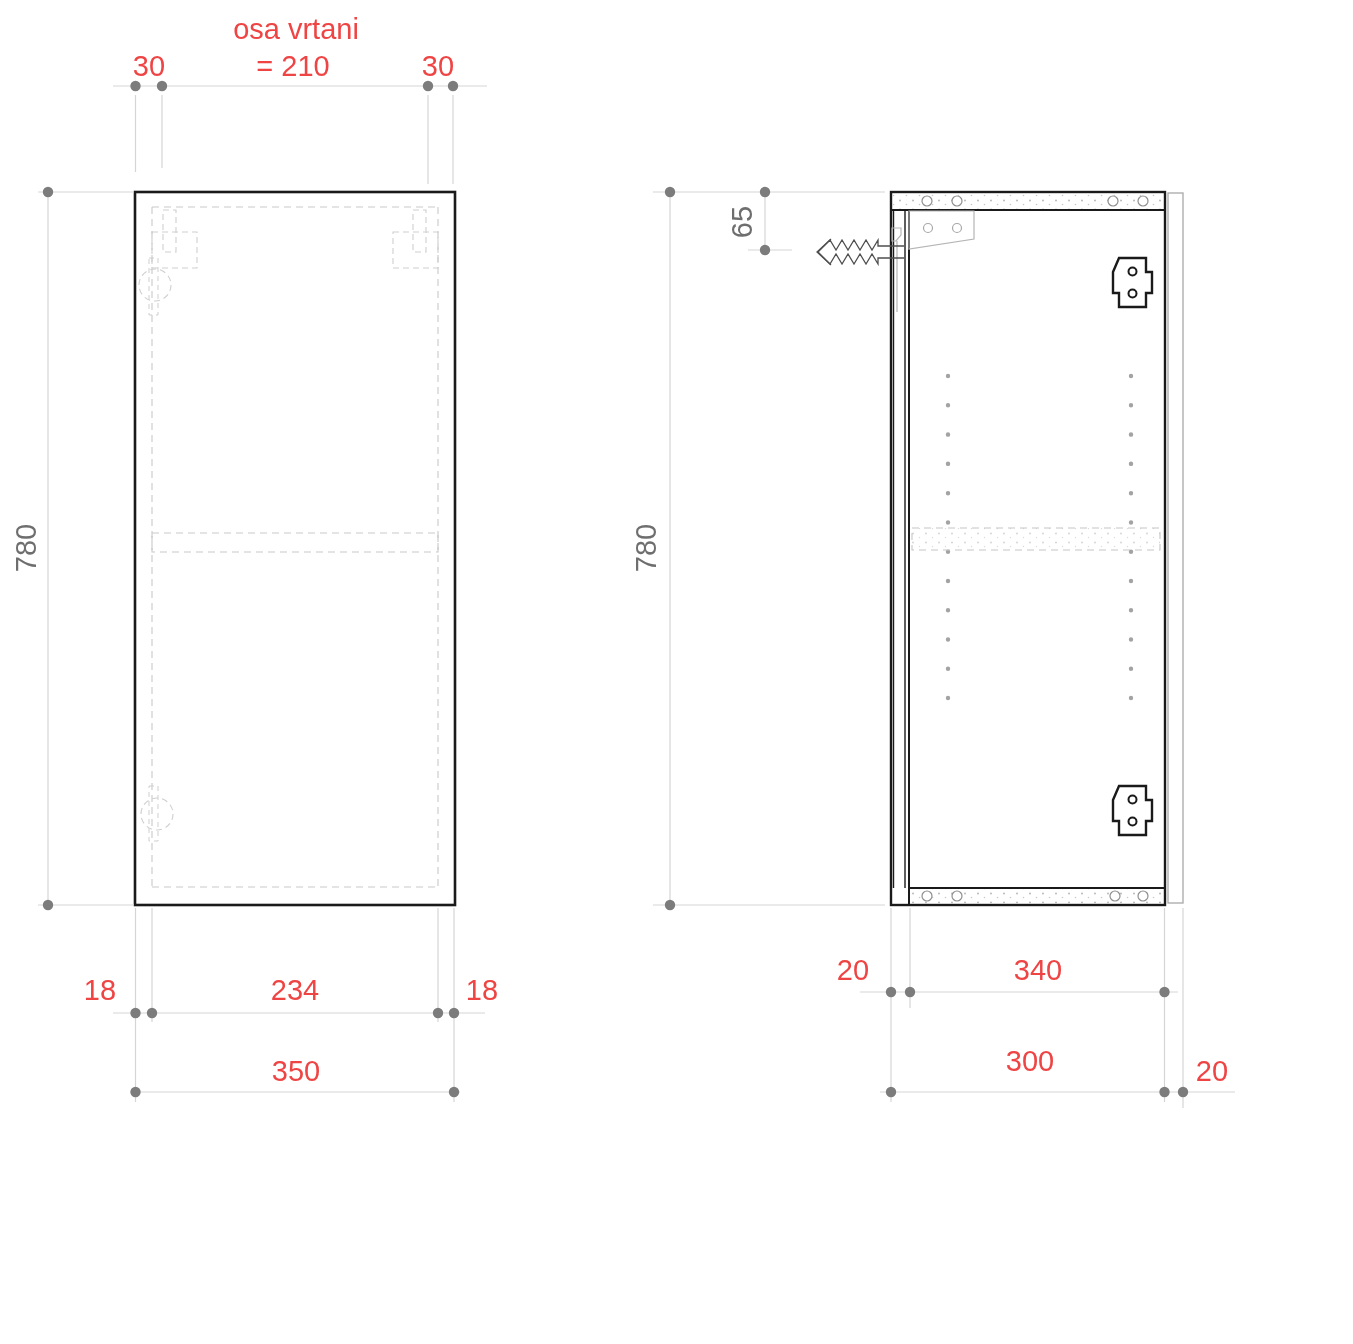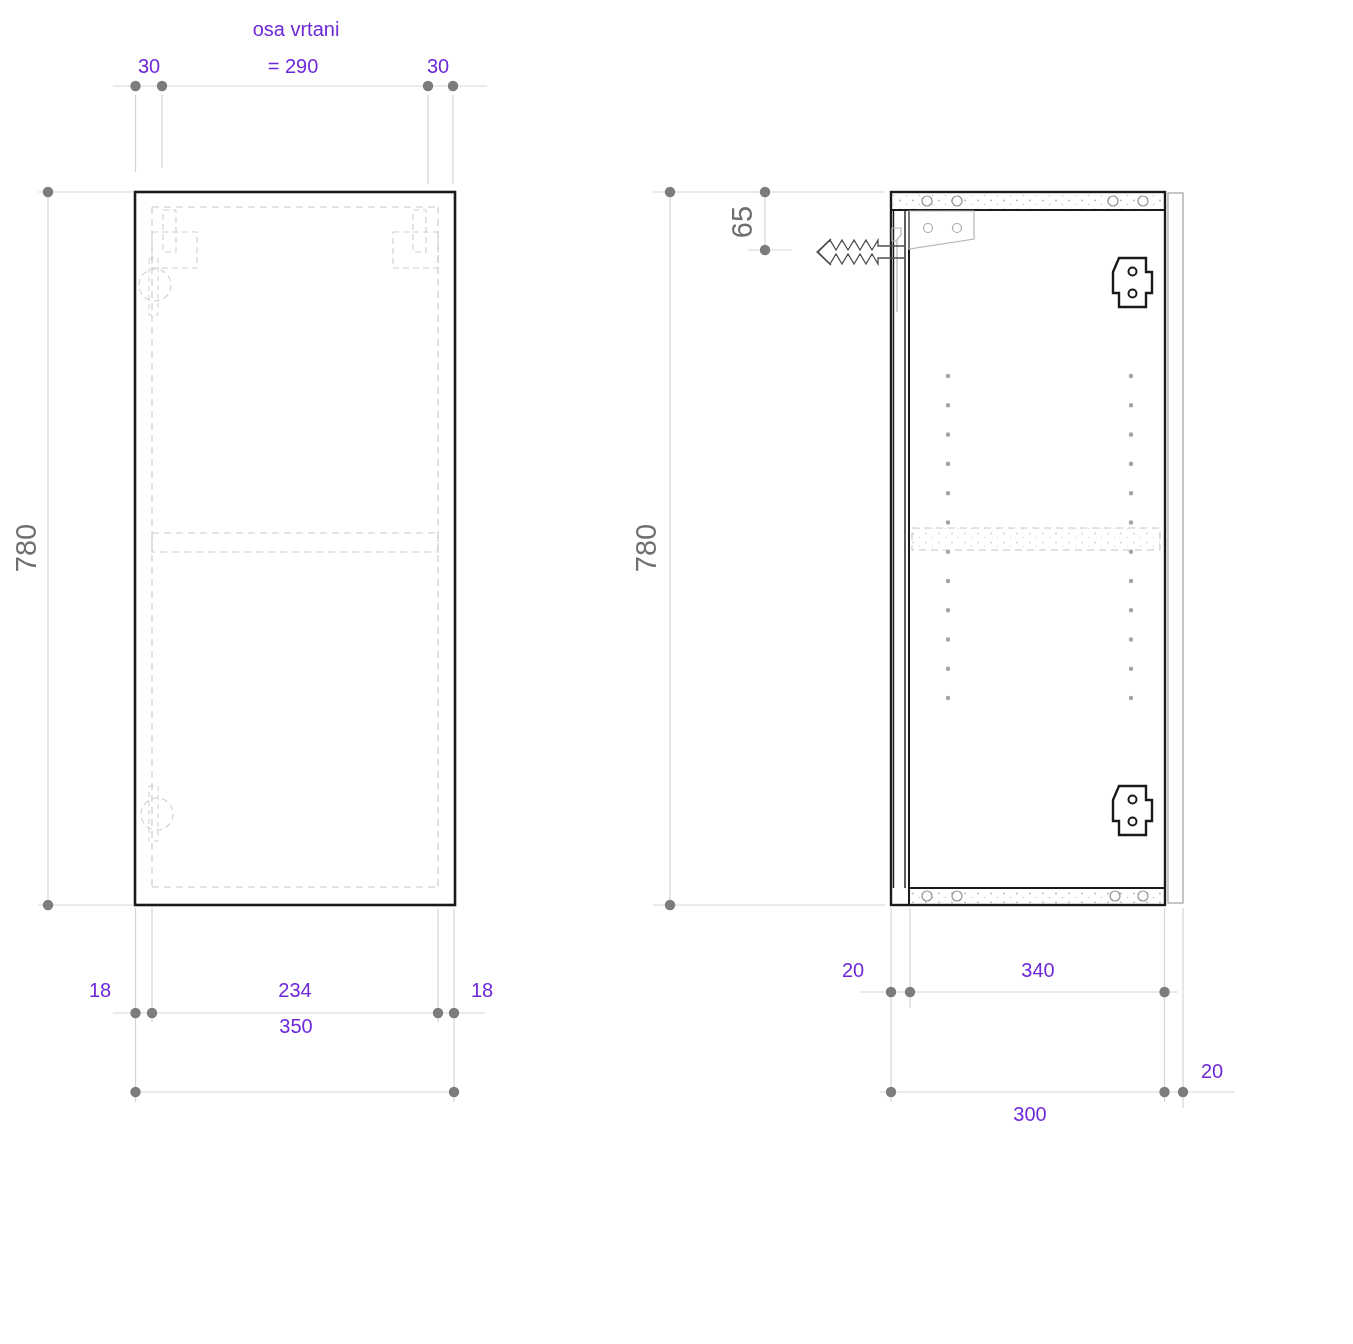--- a/index.html
+++ b/index.html
@@ -1,19 +1,19 @@
 <!DOCTYPE html>
 <html><head>
 <meta charset="utf-8">
 <style>
   html,body{margin:0;padding:0;background:#ffffff;}
   .stage{position:relative;width:1353px;height:1344px;background:#ffffff;overflow:hidden;
          font-family:"Liberation Sans", sans-serif;}
   .canvas{position:absolute;left:0;top:0;}
-  .lbl{position:absolute;transform:translate(-50%,-50%);font-size:20px;color:#6d28d9;
+  .lbl{position:absolute;transform:translate(-50%,-50%);font-size:29px;color:#ef4444;
        white-space:nowrap;line-height:1;}
   .vlbl{position:absolute;transform:translate(-50%,-50%) rotate(-90deg);font-size:29px;
         color:#6e6e6e;white-space:nowrap;line-height:1;}
 </style>
 </head>
 <body>
 
 <div class="stage">
 
 <svg class="canvas" width="1353" height="1344" viewBox="0 0 1353 1344">
@@ -155,29 +155,29 @@
     <circle cx="891" cy="992" r="5.2"></circle>
         <circle cx="910" cy="992" r="5.2"></circle>
         <circle cx="1164.5" cy="992" r="5.2"></circle>
     <circle cx="891" cy="1092" r="5.2"></circle>
         <circle cx="1164.5" cy="1092" r="5.2"></circle>
         <circle cx="1183" cy="1092" r="5.2"></circle>
   </g>
 </svg>
 
 <div class="lbl" style="left:296px;top:29px">osa vrtani</div>
-<div class="lbl" style="left:293px;top:66px">= 290</div>
+<div class="lbl" style="left:293px;top:66px">= 210</div>
 <div class="lbl" style="left:149px;top:66px">30</div>
 <div class="lbl" style="left:438px;top:66px">30</div>
 <div class="vlbl" style="left:26px;top:548px">780</div>
 <div class="lbl" style="left:100px;top:990px">18</div>
 <div class="lbl" style="left:295px;top:990px">234</div>
 <div class="lbl" style="left:482px;top:990px">18</div>
-<div class="lbl" style="left:296px;top:1026px">350</div>
+<div class="lbl" style="left:296px;top:1071px">350</div>
 
 <div class="vlbl" style="left:646px;top:548px">780</div>
 <div class="vlbl" style="left:742px;top:222px">65</div>
 <div class="lbl" style="left:853px;top:970px">20</div>
 <div class="lbl" style="left:1038px;top:970px">340</div>
-<div class="lbl" style="left:1030px;top:1114px">300</div>
+<div class="lbl" style="left:1030px;top:1061px">300</div>
 <div class="lbl" style="left:1212px;top:1071px">20</div>
 
 </div>
 
 </body></html>

